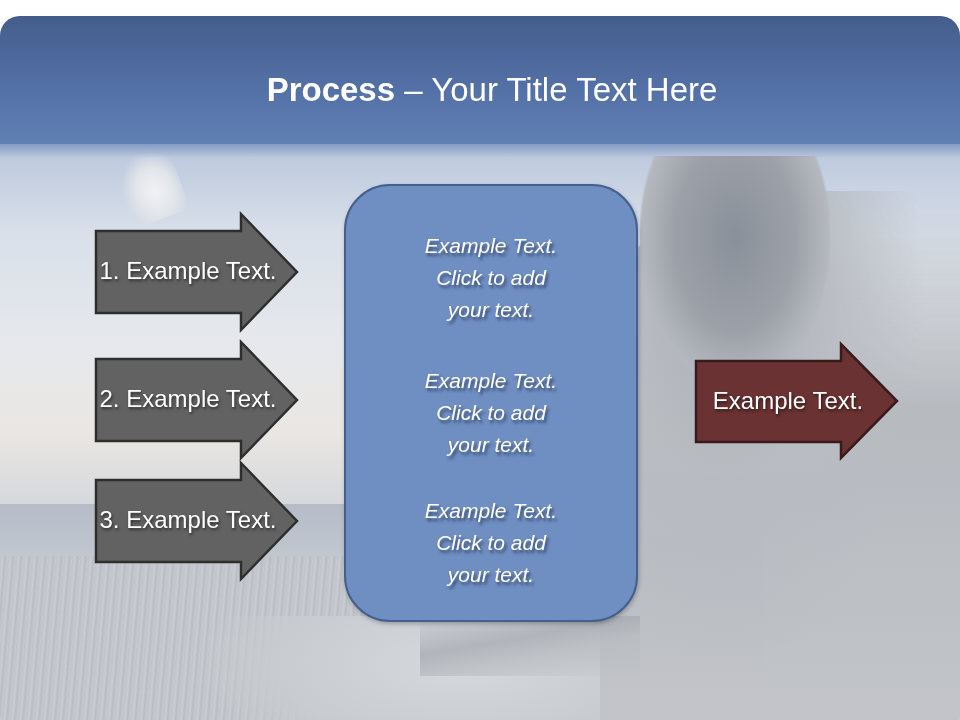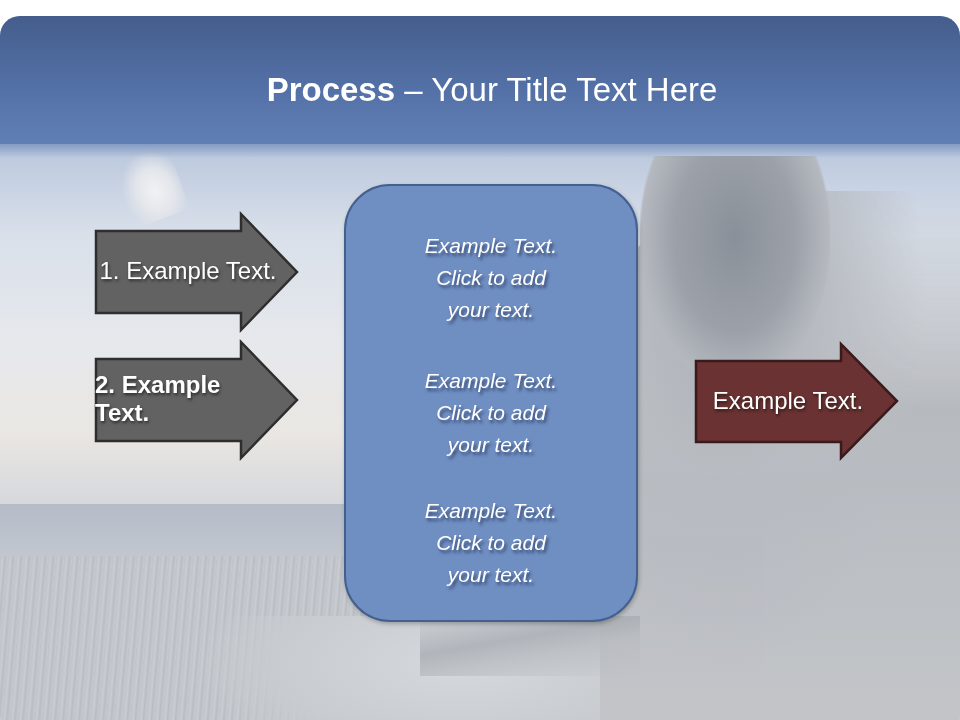--- a/index.html
+++ b/index.html
@@ -71,27 +71,33 @@
     </div>
   </div>
 
   <div class="arrow" style="left:95px; top:197px;">
     <svg width="206" height="120">
       <polygon points="1,18 146,18 146,1 202,59 146,117 146,100 1,100" fill="#626262" stroke="#2e2e2e" stroke-width="2.5" stroke-linejoin="miter"></polygon>
     </svg>
     <div class="label">1. Example Text.</div>
   </div>
 
-  <div class="arrow" style="left:95px; top:325px;font-weight:bold;">
+  <div class="arrow" style="left:95px; top:325px;">
     <svg width="206" height="120">
       <polygon points="1,18 146,18 146,1 202,59 146,117 146,100 1,100" fill="#626262" stroke="#2e2e2e" stroke-width="2.5" stroke-linejoin="miter"></polygon>
     </svg>
     <div class="label">2. Example Text.</div>
   </div>
 
+  <div class="arrow" style="left:95px; top:446px;">
+    <svg width="206" height="120">
+      <polygon points="1,18 146,18 146,1 202,59 146,117 146,100 1,100" fill="#626262" stroke="#2e2e2e" stroke-width="2.5" stroke-linejoin="miter"></polygon>
+    </svg>
+    <div class="label">3. Example Text.</div>
+  </div>
 
   <div class="center-box">
     <div class="center-item" style="top:44px;">
       <span>Example Text.</span>
       <span>Click  to add</span>
       <span>your text.</span>
     </div>
     <div class="center-item" style="top:179px;">
       <span>Example Text.</span>
       <span>Click  to add</span>

